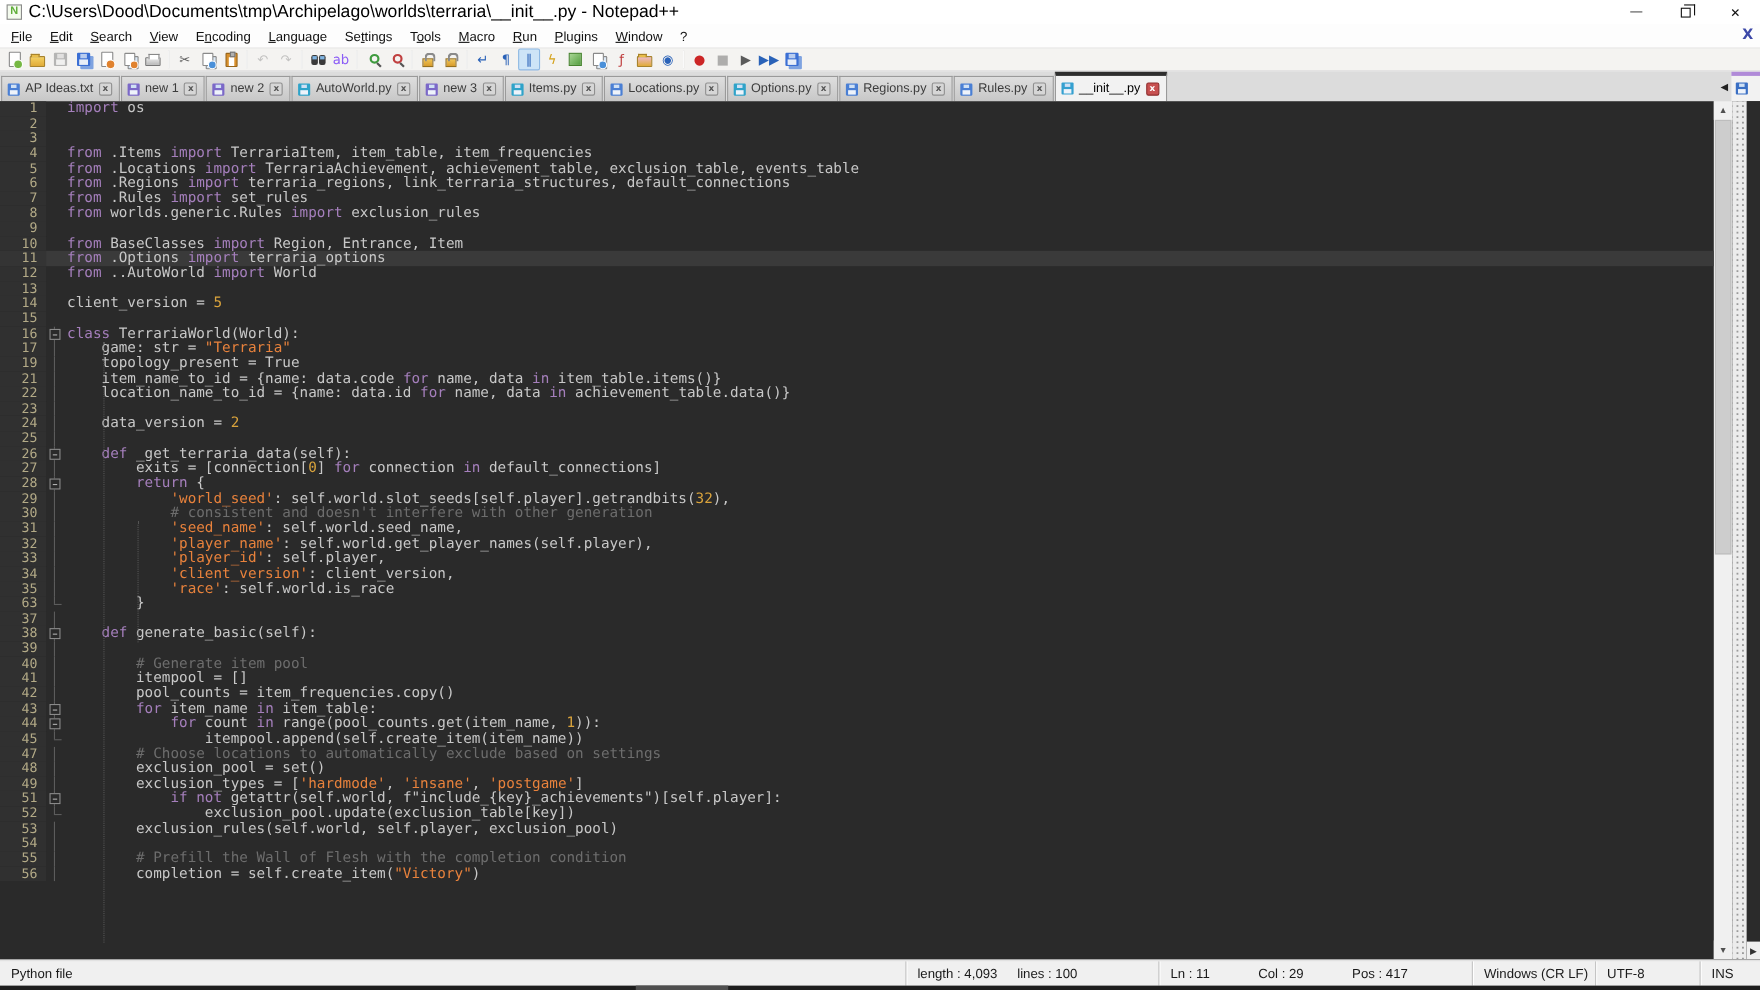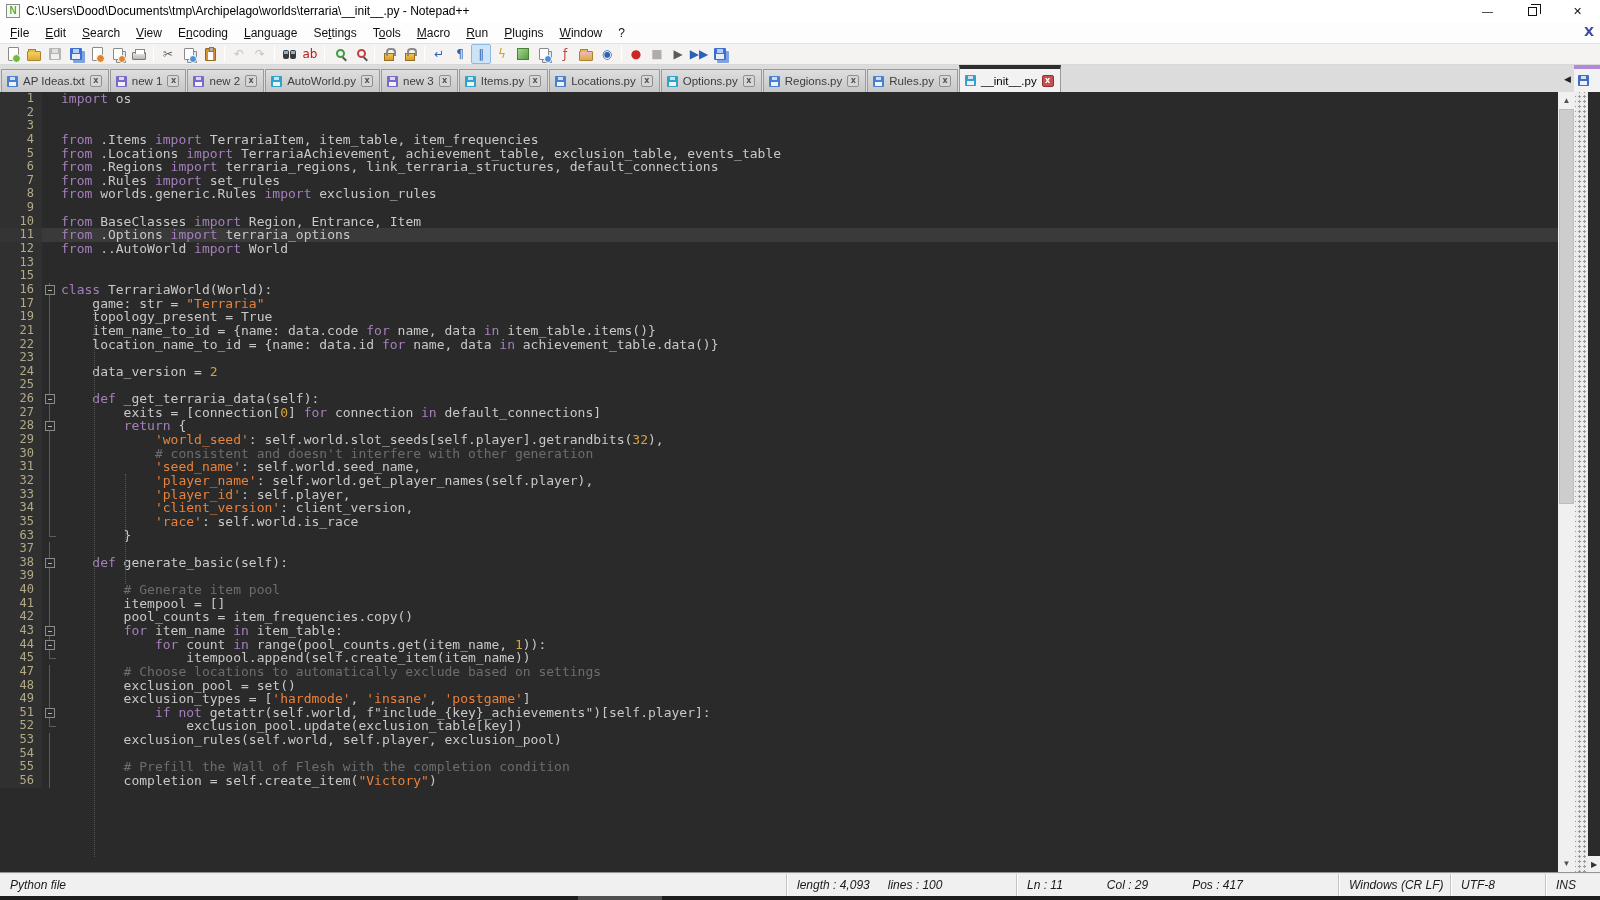--- a/index.html
+++ b/index.html
@@ -4,21 +4,21 @@
 <style>
   html,body{margin:0;padding:0;background:#bfbfbf;}
   *{box-sizing:border-box;}
   #app{width:1600px;height:900px;display:flex;flex-direction:column;background:#fff;
        font-family:"Liberation Sans",sans-serif;overflow:hidden;position:relative;}
 
   
   .titlebar{height:22px;background:#ffffff;display:flex;align-items:center;padding-left:6px;flex:0 0 auto;}
   .app-icon{width:14px;height:14px;border:1px solid #8a8a8a;background:#f4fbee;color:#5fae3a;
             font:bold 10px/12px "Liberation Sans",sans-serif;text-align:center;margin-right:6px;}
-  .title-text{font-size:12px;color:#000;white-space:nowrap;}
+  .title-text{font-size:16px;color:#000;white-space:nowrap;}
   .win-controls{margin-left:auto;display:flex;height:100%;}
   .win-btn{width:45px;display:flex;align-items:center;justify-content:center;font-size:11px;color:#111;cursor:default;}
   .restore-glyph{width:9px;height:9px;border:1px solid #111;position:relative;}
   .restore-glyph::before{content:"";position:absolute;left:2px;top:-4px;width:9px;height:9px;border:1px solid #111;border-left:none;border-bottom:none;}
 
   
   .menubar{height:21px;background:#fdfdfd;display:flex;align-items:center;padding-left:2px;flex:0 0 auto;position:relative;}
   .menu-item{padding:2px 8px;font-size:12px;color:#111;white-space:pre;}
   .menu-close-x{position:absolute;right:6px;top:2px;font:bold 13px "DejaVu Sans",sans-serif;color:#3d49a8;}
 
@@ -100,21 +100,21 @@
   .vs-track{flex:1;position:relative;}
   .vs-thumb{position:absolute;left:1px;right:1px;top:0;height:53%;background:#cdcdcd;border:1px solid #bdbdbd;}
   .splitter{flex:0 0 13px;background:#ececec;
             background-image:radial-gradient(#9a9a9a 1px,transparent 1.2px);background-size:5px 5px;background-position:2px 2px;}
   .right-strip{flex:0 0 12px;background:#2b2b2b;display:flex;flex-direction:column;justify-content:flex-end;}
   .rs-btn{height:16px;background:#f0f0f0;display:flex;align-items:center;justify-content:center;font-size:8px;color:#333;}
 
   
   .statusbar{height:24px;flex:0 0 auto;background:#f0f0f0;border-top:2px groove #e8e8e8;display:flex;align-items:center;
              font-size:12px;color:#1a1a1a;}
-  .seg{height:100%;display:flex;align-items:center;gap:18px;padding:0 10px;border-left:1px solid #c4c4c4;box-shadow:inset 1px 0 0 #ffffff;white-space:pre;font-style:italic;}
+  .seg{height:100%;display:flex;align-items:center;gap:18px;padding:0 10px;border-left:1px solid #c4c4c4;box-shadow:inset 1px 0 0 #ffffff;white-space:pre;}
   .seg:first-child{border-left:none;box-shadow:none;}
   .seg-grow{flex:1 1 auto;}
 
   .taskbar-strip{height:4px;flex:0 0 auto;background:#1e1e1e;position:relative;}
   .taskbar-strip .tb-seg{position:absolute;left:578px;width:84px;top:0;bottom:0;background:#4f4f4f;}
 </style>
 </head>
 <body>
 
 <div id="app">
@@ -178,21 +178,21 @@
       <span class="tbi">
         <span class="k-clipboard"></span>
       </span>
       <div class="tb-sep"></div>
       <span class="tbi disabled" style="color: rgb(138, 138, 138);">↶</span>
       <span class="tbi disabled" style="color: rgb(138, 138, 138);">↷</span>
       <div class="tb-sep"></div>
       <span class="tbi">
         <span class="k-binoc"></span>
       </span>
-      <span class="tbi g2" style="color: #b91c1c;">ab</span>
+      <span class="tbi g2" style="color: #8b5cf6;">ab</span>
       <div class="tb-sep"></div>
       <span class="tbi">
         <span class="k-mag" style="--a: #3f9b3f;"></span>
       </span>
       <span class="tbi">
         <span class="k-mag" style="--a: #c04040;"></span>
       </span>
       <div class="tb-sep"></div>
       <span class="tbi">
         <span class="k-lock"></span>
@@ -349,20 +349,25 @@
         </div>
         <div class="line">
           <span class="ln">12</span>
           <span class="fold"></span>
           <span class="code"><span class="c-kw">from</span><span class="c-pl"> ..AutoWorld </span><span class="c-kw">import</span><span class="c-pl"> World</span></span>
         </div>
         <div class="line">
           <span class="ln">13</span>
           <span class="fold"></span>
           <span class="code"></span>
+        </div>
+        <div class="line">
+          <span class="ln">14</span>
+          <span class="fold"></span>
+          <span class="code"><span class="c-pl">client_version = </span><span class="c-num">5</span></span>
         </div>
         <div class="line">
           <span class="ln">15</span>
           <span class="fold"></span>
           <span class="code"></span>
         </div>
         <div class="line">
           <span class="ln">16</span>
           <span class="fold f-b"></span>
           <span class="code"><span class="c-kw">class</span><span class="c-pl"> TerrariaWorld(World):</span></span>
@@ -557,21 +562,21 @@
     </div>
     <div class="splitter"></div>
     <div class="right-strip">
       <div class="rs-btn">▶</div>
     </div>
   </div>
 
   <div class="statusbar">
       <div class="seg seg-grow"><span>Python file</span></div>
       <div class="seg" style="width: 230px;"><span>length : 4,093</span><span>lines : 100</span></div>
-      <div class="seg" style="width: 322px; gap: 44px;"><span>Ln : 11</span><span>Col : 29</span><span>Pos : 417</span></div>
+      <div class="seg" style="width: 285px; gap: 44px;"><span>Ln : 11</span><span>Col : 29</span><span>Pos : 417</span></div>
       <div class="seg" style="width: 112px;"><span>Windows (CR LF)</span></div>
       <div class="seg" style="width: 95px;"><span>UTF-8</span></div>
       <div class="seg" style="width: 55px;"><span>INS</span></div>
     </div>
 
   <div class="taskbar-strip">
     <div class="tb-seg"></div>
   </div>
 
 </div>

